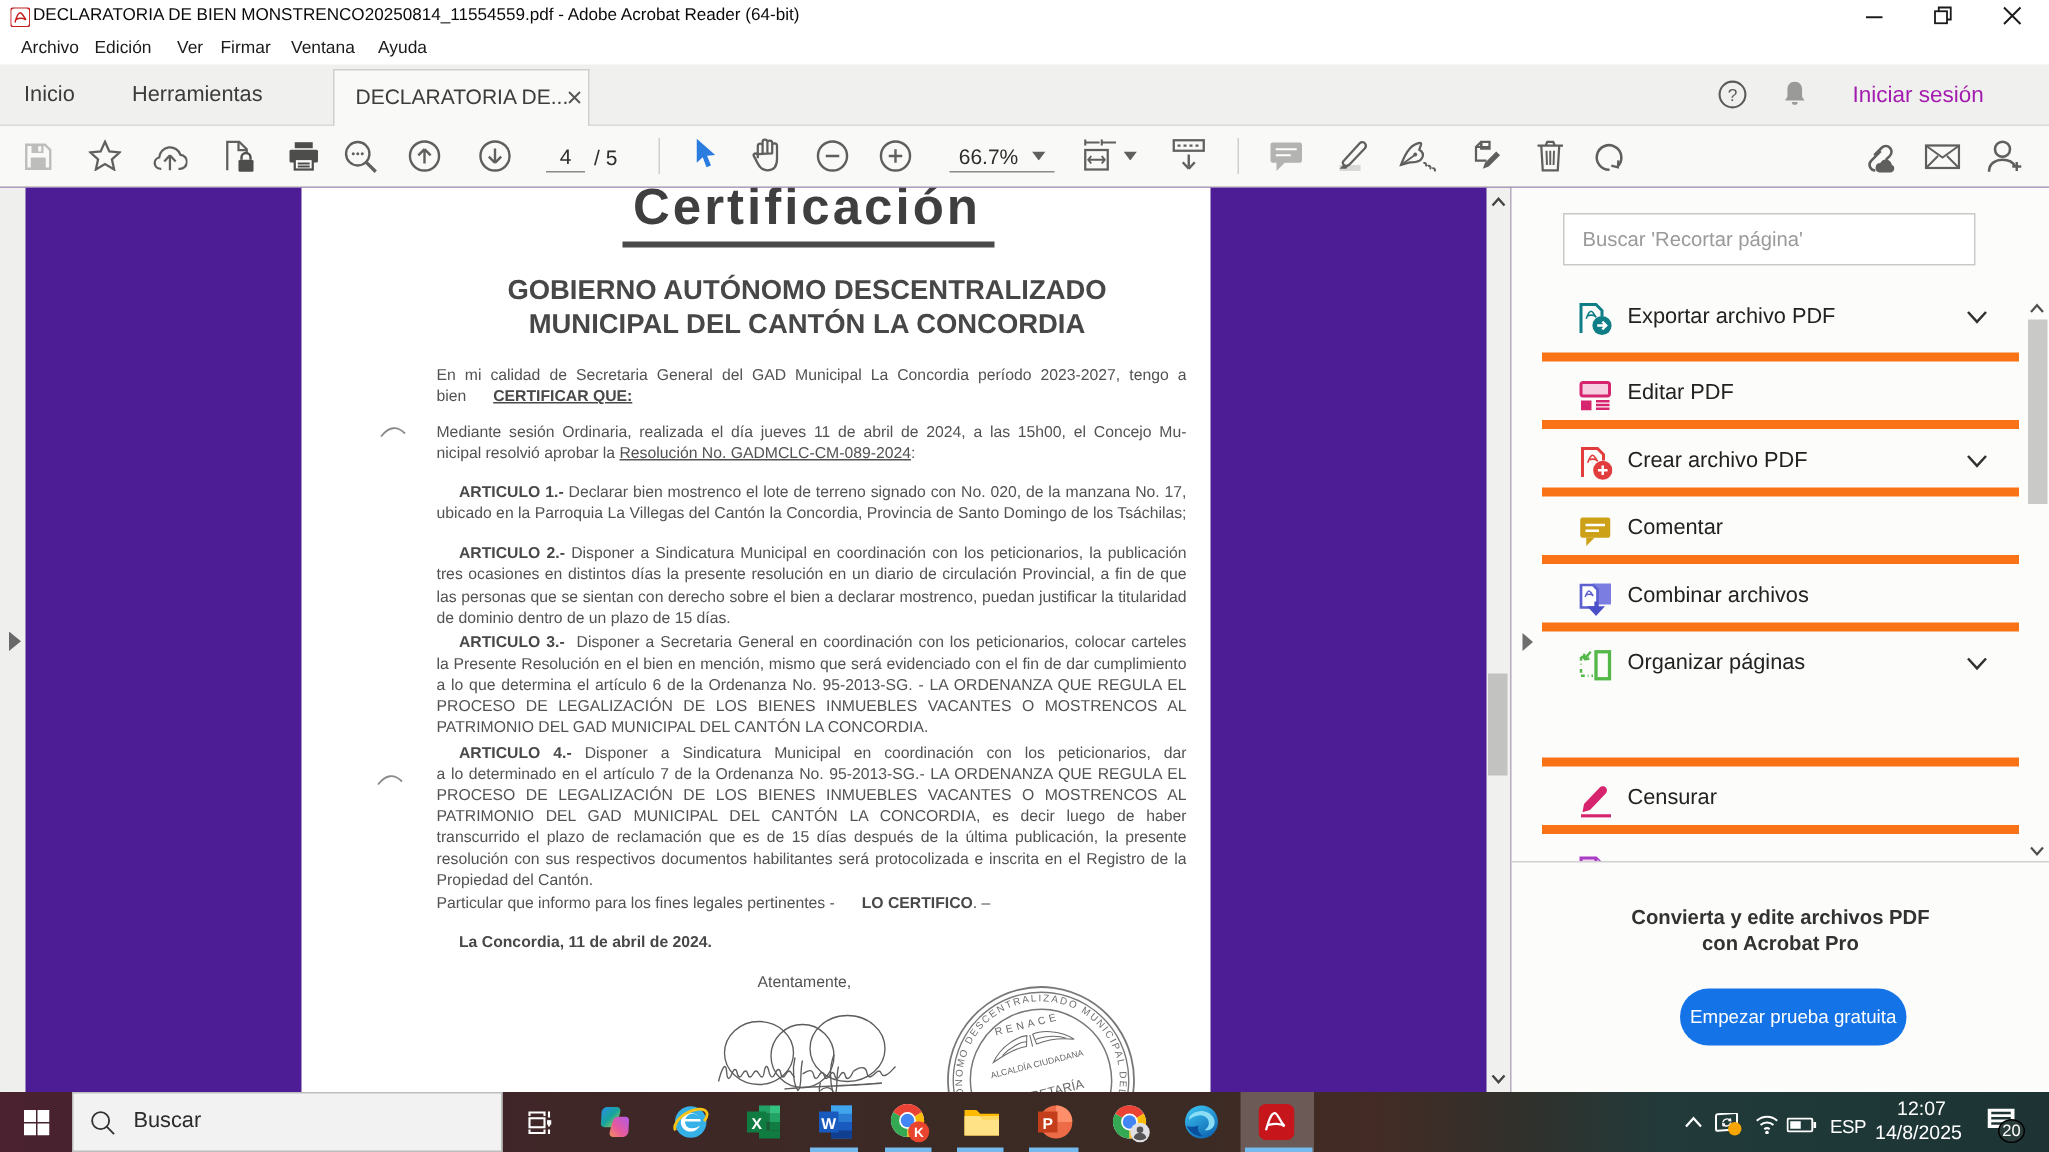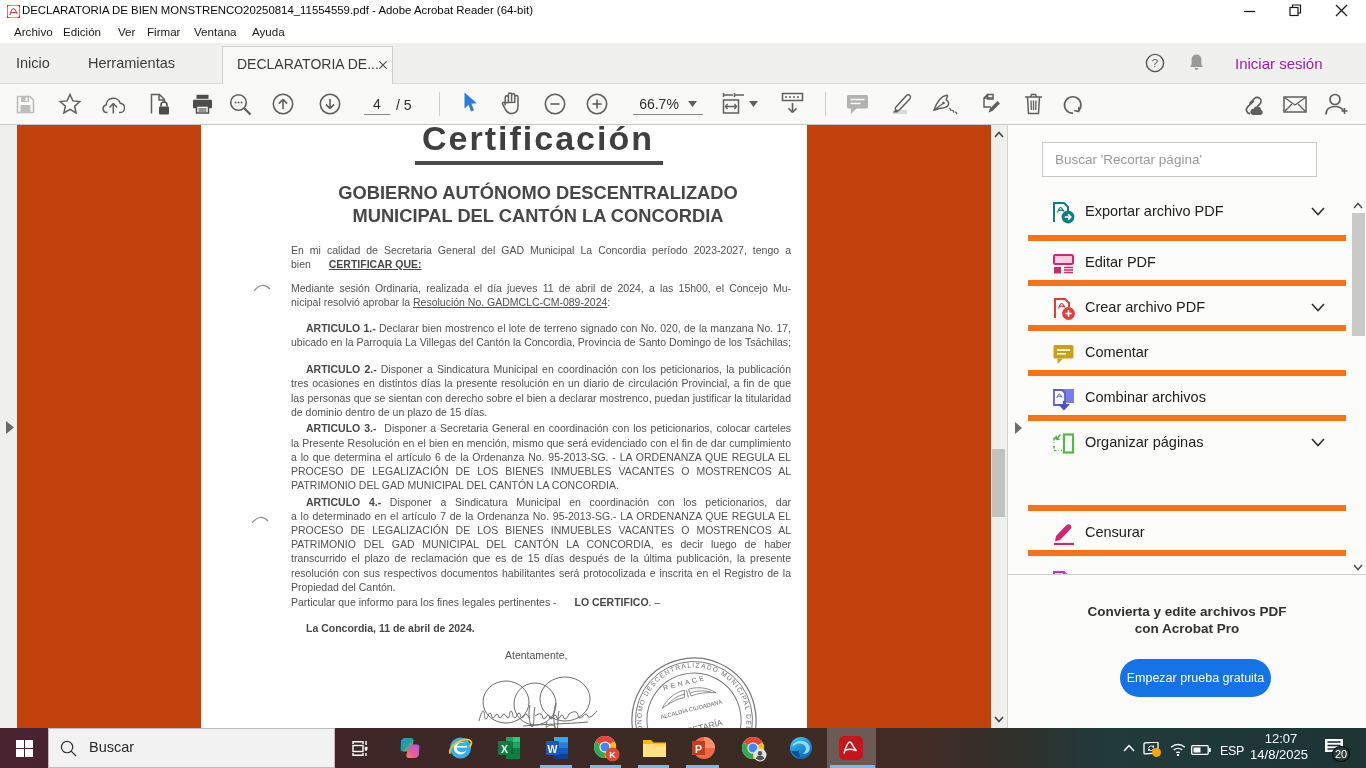--- a/index.html
+++ b/index.html
@@ -10,21 +10,21 @@
   #titlebar { left:0; top:0; width:1366px; height:22px; background:#fff; }
   #titletext { left:22px; top:4px; font-size:11.4px; color:#0a0a0a; white-space:nowrap; }
   #menubar { left:0; top:22px; width:1366px; height:21px; background:#fff; font-size:11.6px; color:#1a1a1a; }
   .menuitem { position:absolute; top:3px; }
   #tabbar { left:0; top:43px; width:1366px; height:41px; background:#f0f0ee; border-bottom:1px solid #d9d9d7; }
   .tabtxt { position:absolute; top:12px; font-size:14.5px; color:#3c3c3c; }
   #activetab { position:absolute; left:222px; top:3px; width:171px; height:38px; background:#f9f9f8; border:1px solid #cfcfcd; border-bottom:none; }
   #toolbar { left:0; top:84px; width:1366px; height:41px; background:#f9f9f8; border-bottom:1px solid #c9c8c6; }
   .sep { position:absolute; top:8px; width:1px; height:24px; background:#cfcfcd; }
   
-  #content { left:0; top:125px; width:1366px; height:603px; background:#c2410c; overflow:hidden; }
+  #content { left:0; top:125px; width:1366px; height:603px; background:#4c1d95; overflow:hidden; }
   #leftrail { position:absolute; left:0; top:0; width:17px; height:603px; background:#efefee; }
   #page { position:absolute; left:201px; top:0; width:606px; height:603px; background:#fff; overflow:hidden; color:#4f4f4f; }
   .para { position:absolute; left:90px; width:500px; font-size:10.5px; line-height:14.2px; color:#525252; }
   .para b { color:#484848;padding-left:15px; }
   .jl { height:14.2px; text-align:justify; overflow:hidden; }
   .jl::after { content:""; display:inline-block; width:100%; height:0; }
   #docscroll { position:absolute; left:991px; top:0; width:16px; height:603px; background:#f0f0ef; }
   #paneldivider { position:absolute; left:1007px; top:0; width:1px; height:603px; background:#d2d2d0; }
   #rightpanel { position:absolute; left:1008px; top:0; width:358px; height:603px; background:#fcfcfb; }
   .toolrow { position:absolute; left:20px; width:318px; height:45px; border-top:6px solid #f97316; }

